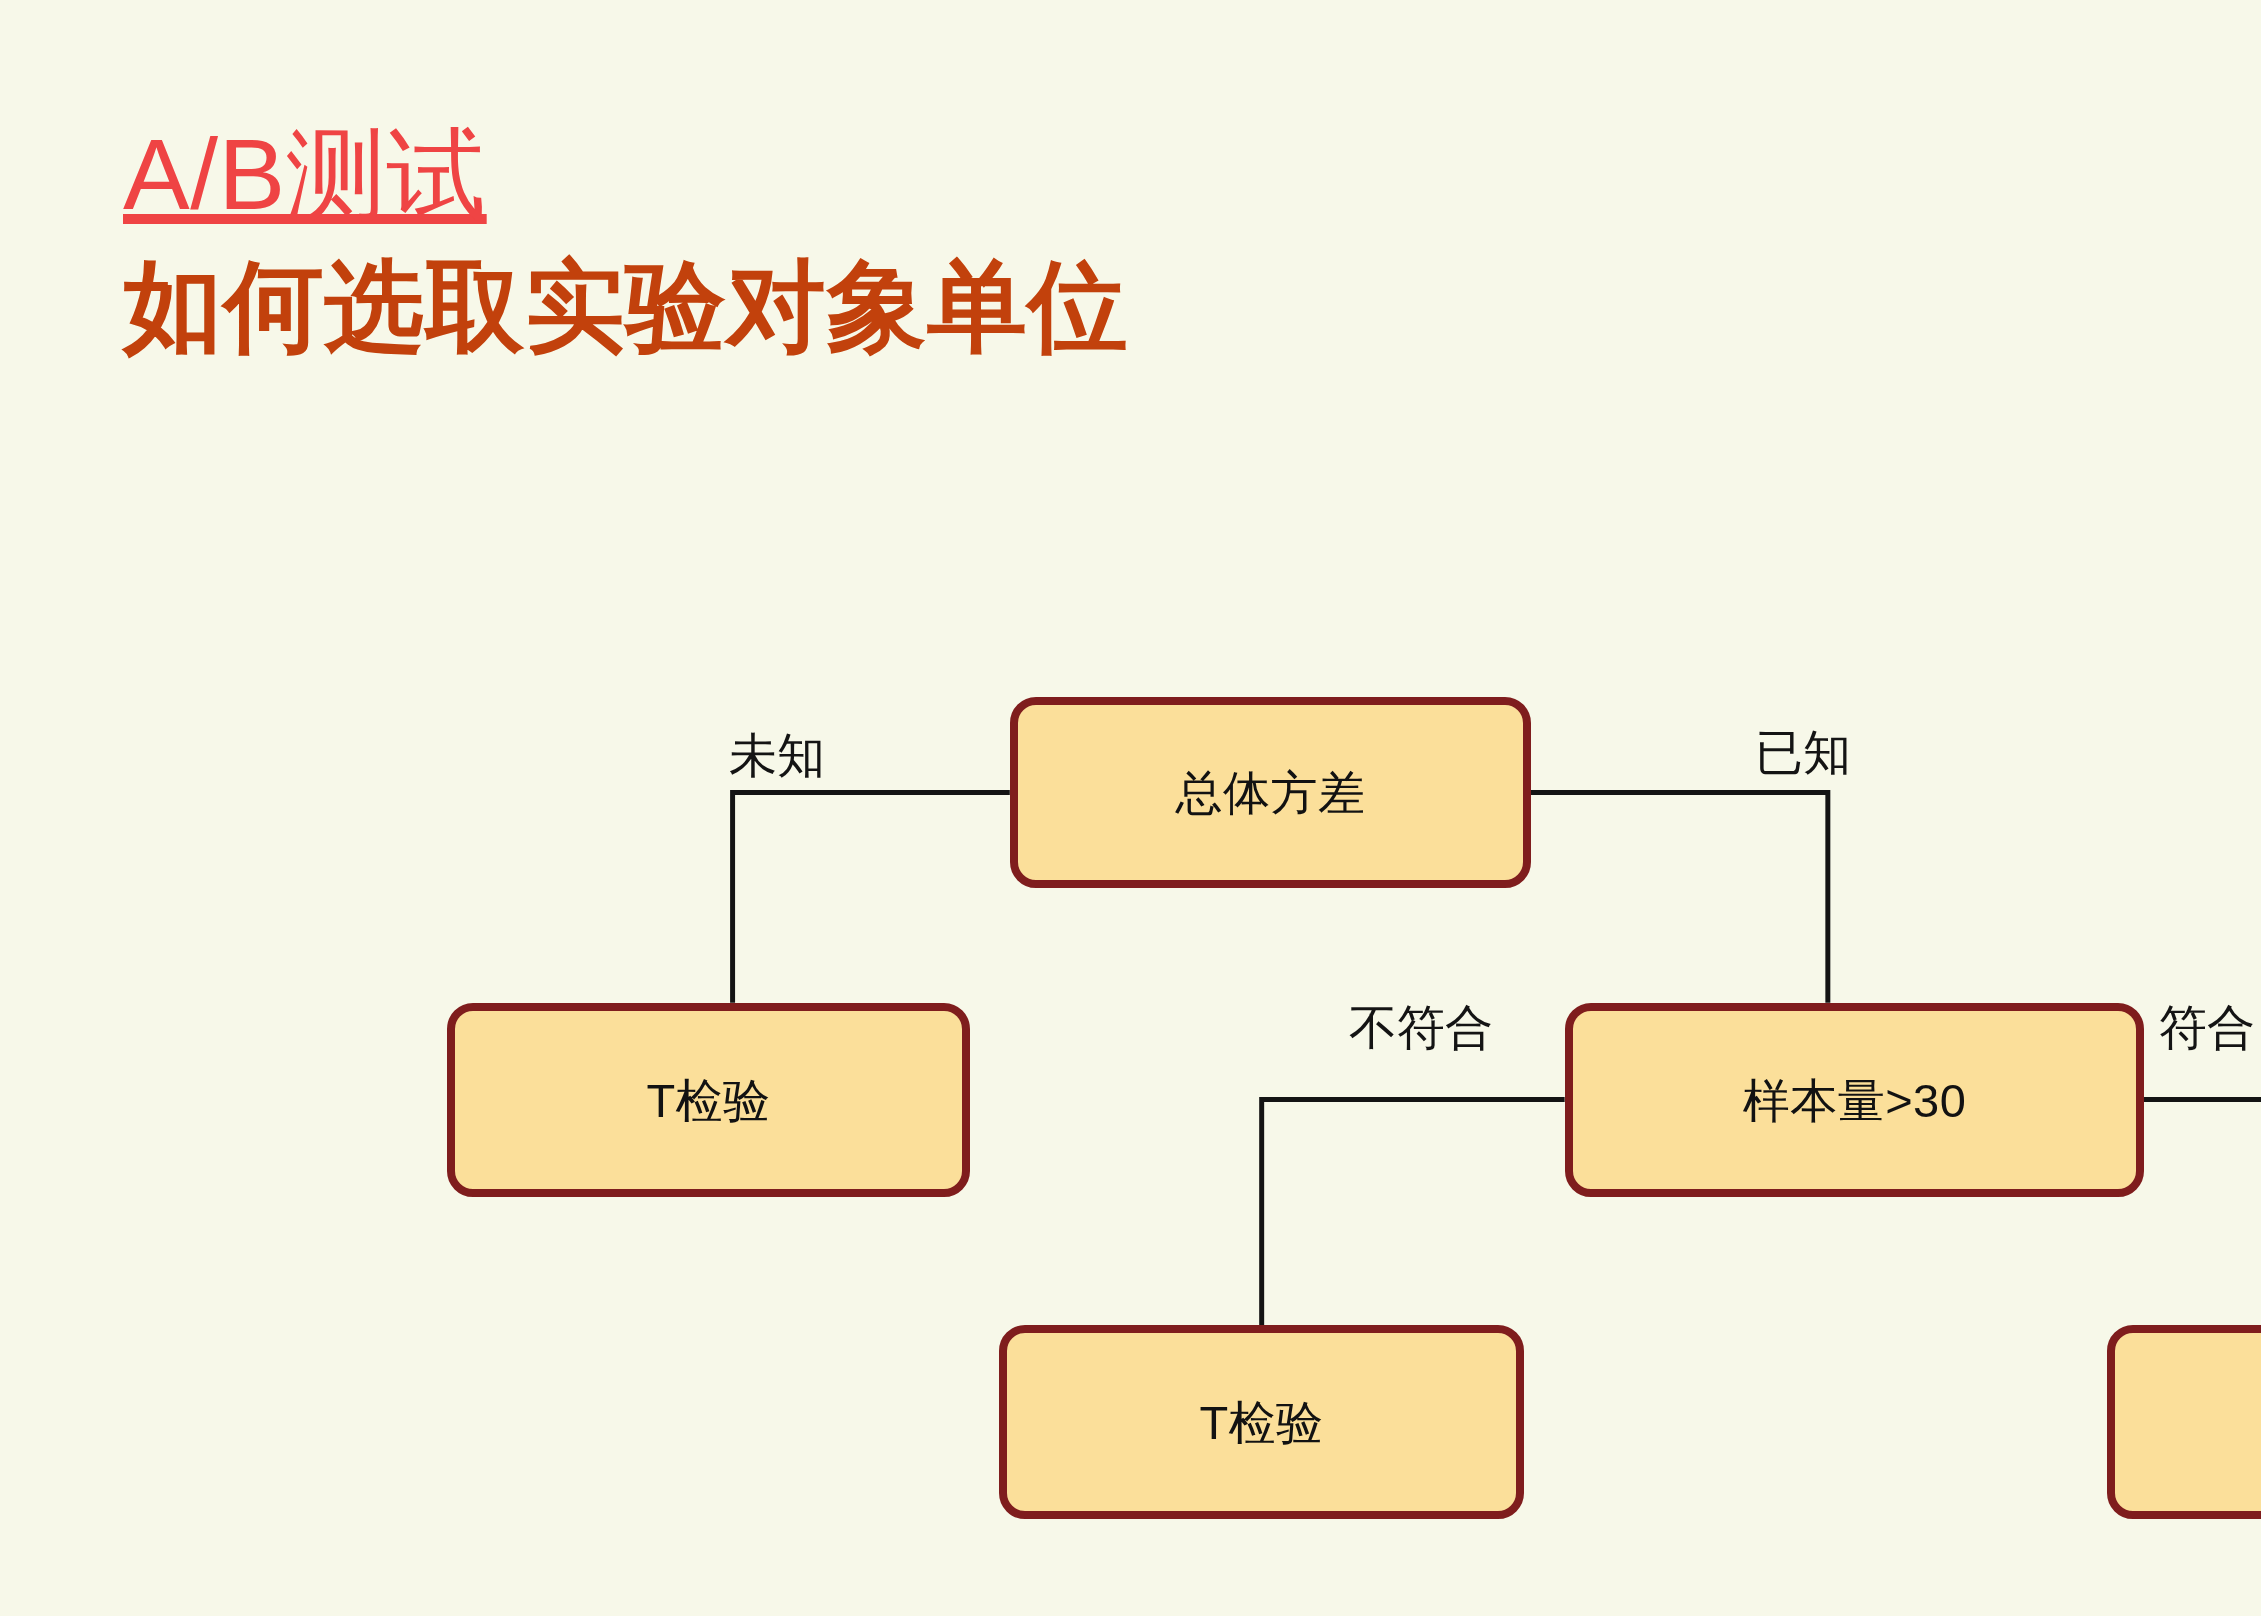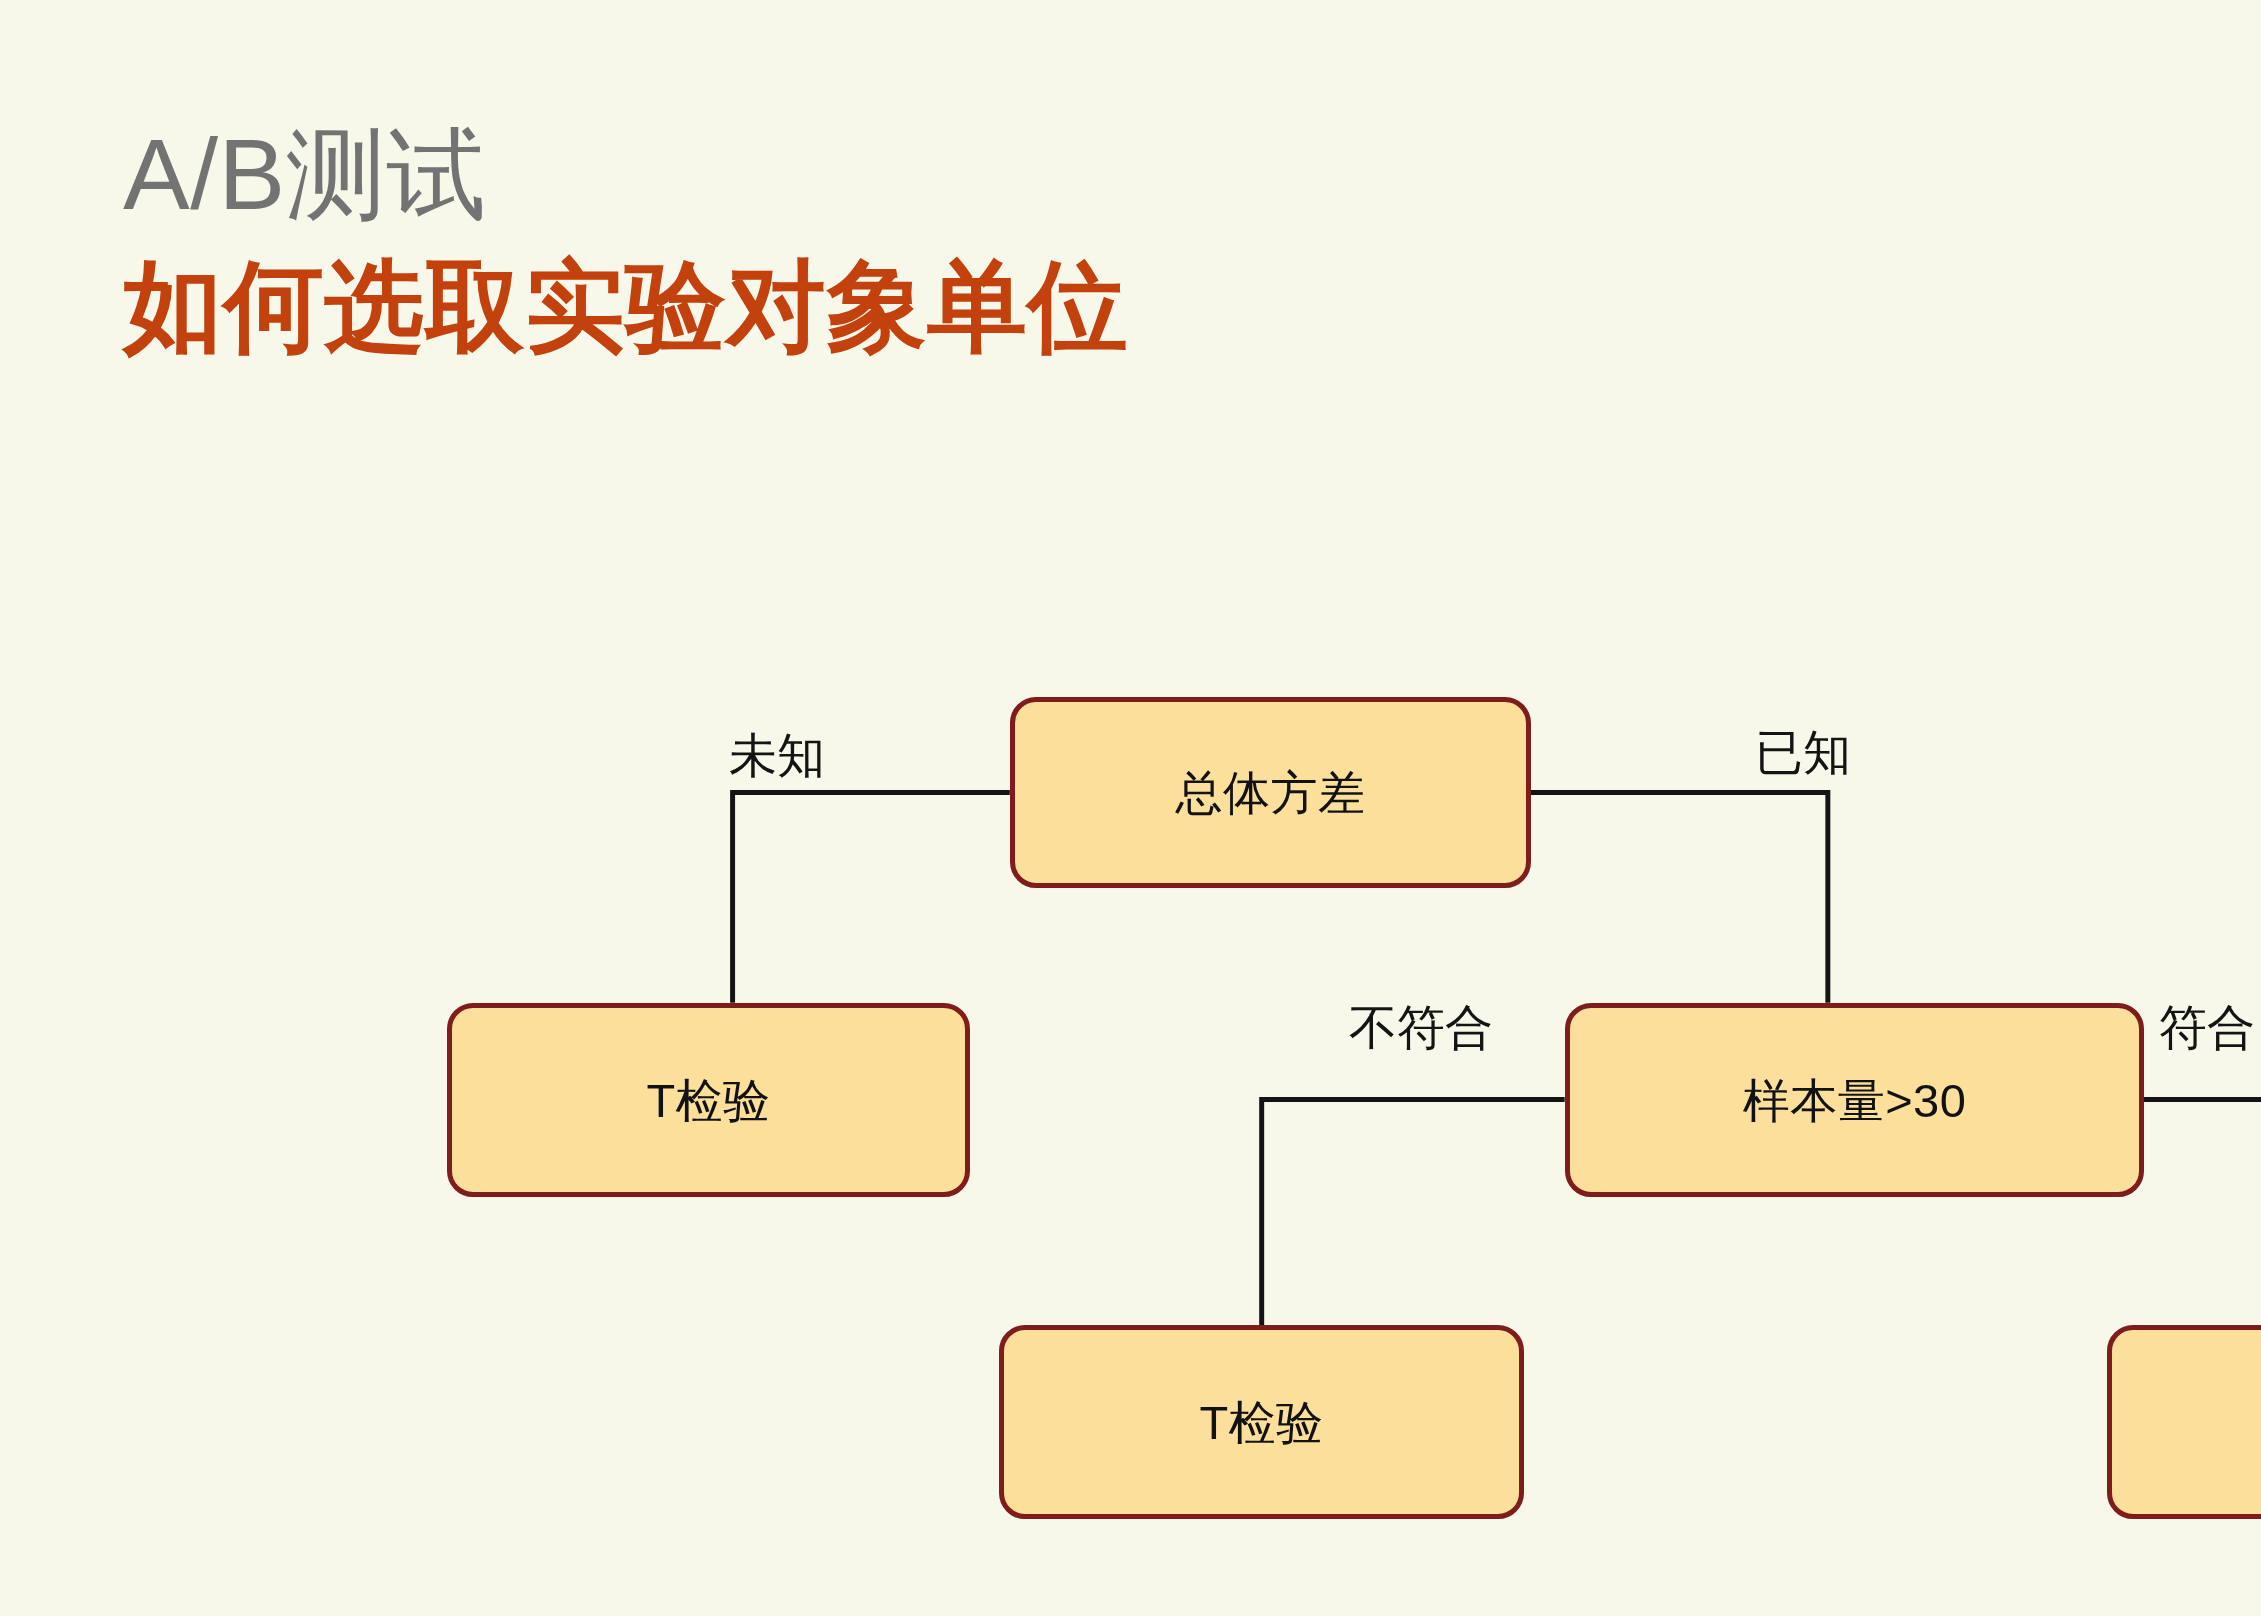--- a/index.html
+++ b/index.html
@@ -27,24 +27,25 @@
   
   .heading {
     position: absolute;
     left: 123px;
     top: 113px;
     width: 1899px;
   }
   .title-line-1 {
     font-size: 100px;
     line-height: 1.22;
-    color: #737373;
+    color: #ef4444;
     font-weight: 400;
     letter-spacing: 0.005em;
     white-space: nowrap;
+    text-decoration: underline;
   }
   .title-line-2 {
     font-size: 100px;
     line-height: 1.22;
     color: #c2410c;
     font-weight: 700;
     letter-spacing: 0.005em;
     white-space: nowrap;
     margin-top: 10px;
   }
@@ -63,21 +64,21 @@
     top: 0;
     width: 2749px;
     height: 1617px;
     pointer-events: none;
   }
 
   .node {
     position: absolute;
     box-sizing: border-box;
     background: #fbdf9a;
-    border: 5px solid #7f1d1d;
+    border: 8px solid #7f1d1d;
     border-radius: 26px;
     display: flex;
     align-items: center;
     justify-content: center;
     color: #121212;
     font-size: 47px;
     letter-spacing: 0.01em;
     white-space: nowrap;
   }
   .node-label {

